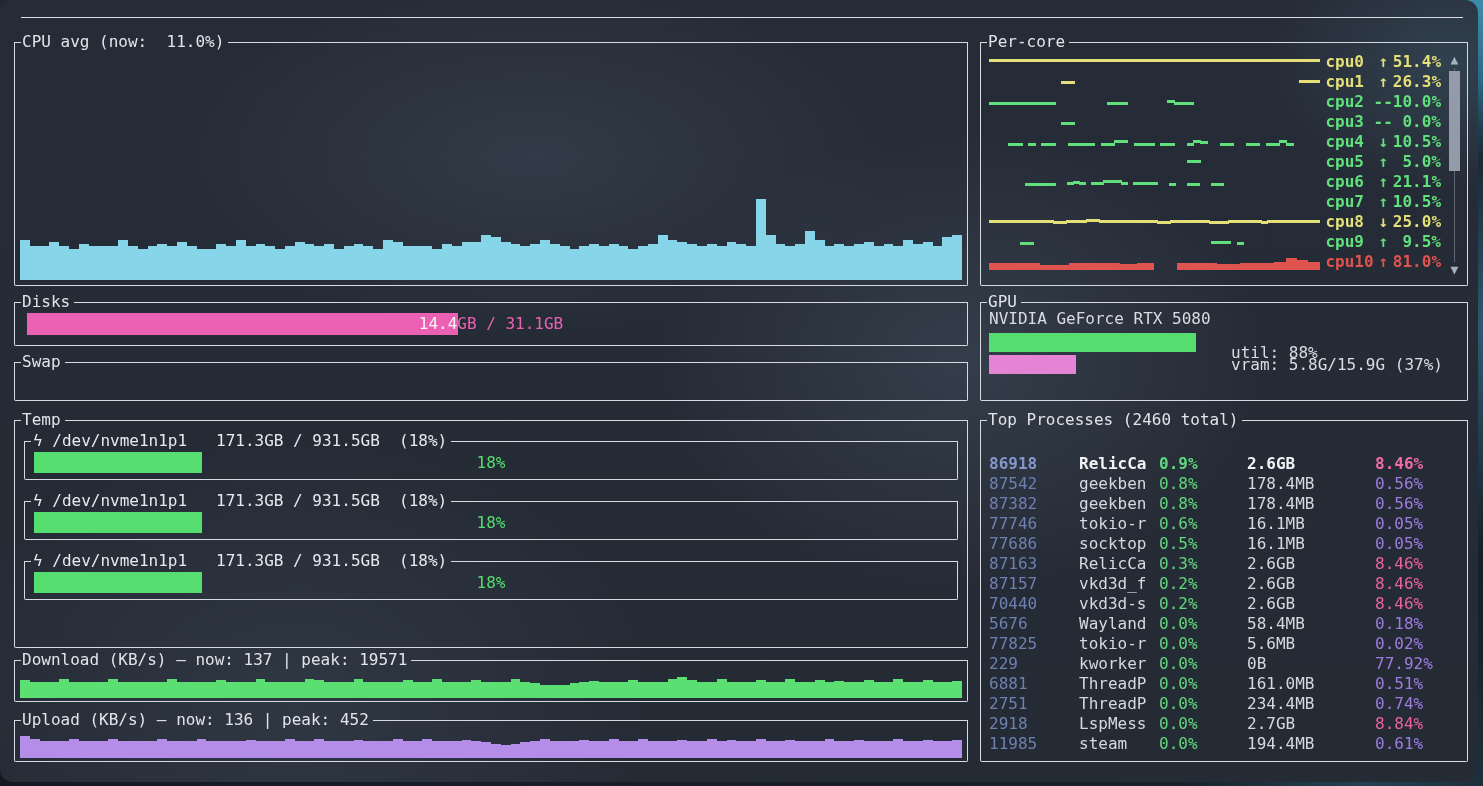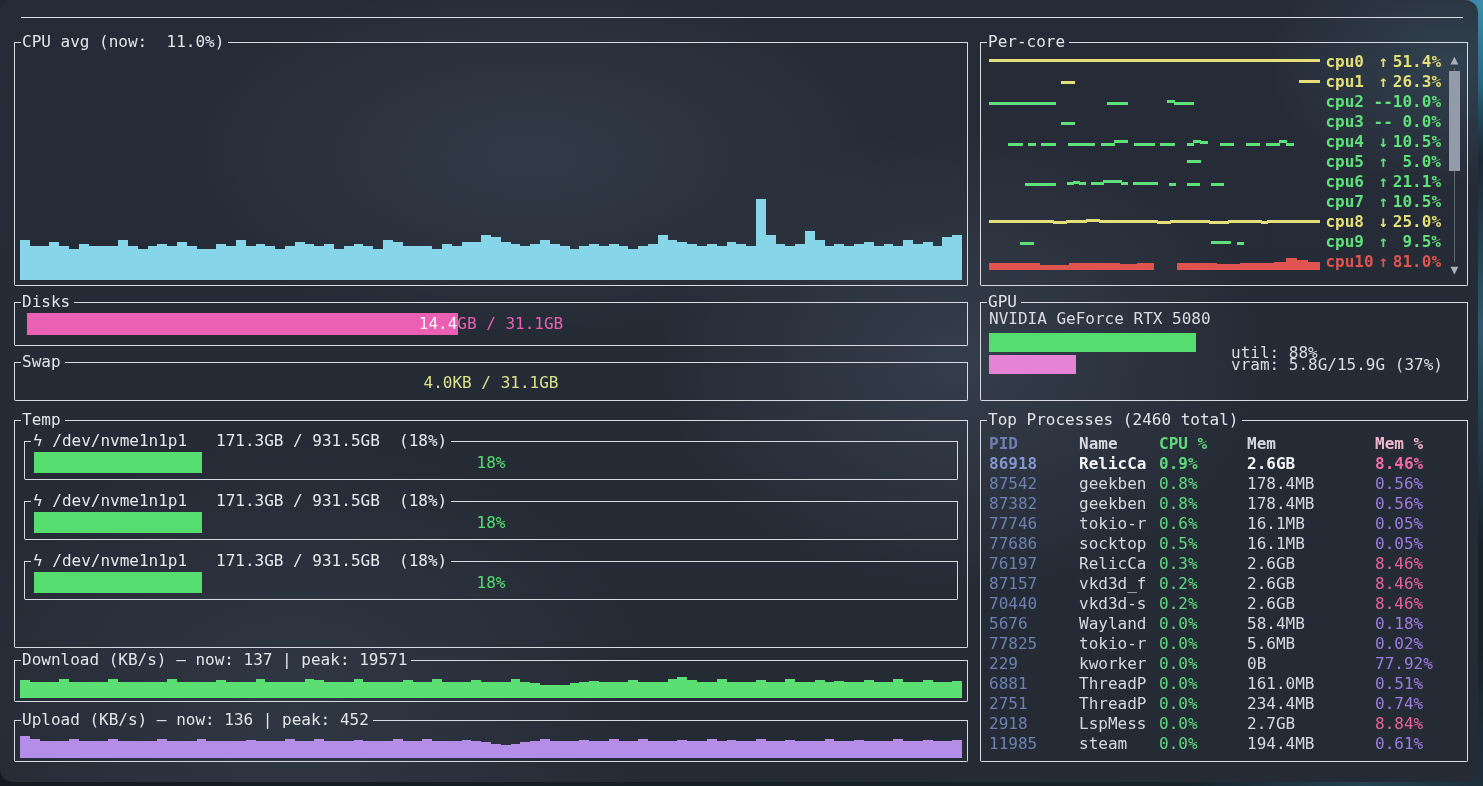--- a/index.html
+++ b/index.html
@@ -1526,24 +1526,20 @@
     </div>
   </div>
 
   <div class="panel" style="top:354px;left:14px;width:954px;height:47px">
     <div class="pframe"></div>
     <div class="ptop">
         <span class="segl"></span>
         <span class="ptitle">Swap</span>
         <span class="segr"></span>
       </div>
-    <div class="gauge" style="position:absolute;left:13px;right:13px;top:18px;height:21px;line-height:21px">
-      <div class="gfill" style="background: rgb(218, 226, 138); width: 0%;"></div>
-      <div class="glabel" style="color:#dae28a">4.0KB / 31.1GB</div>
-    </div>
   </div>
 
   <div class="panel" style="top:412px;left:14px;width:954px;height:236px">
     <div class="pframe"></div>
     <div class="ptop">
         <span class="segl"></span>
         <span class="ptitle">Temp</span>
         <span class="segr"></span>
       </div>
     <div id="disklist" style="position:absolute;inset:0">
@@ -2204,34 +2200,27 @@
     </div>
   </div>
 
   <div class="panel" style="top:412px;left:980px;width:488px;height:350px">
     <div class="pframe"></div>
     <div class="ptop">
         <span class="segl"></span>
         <span class="ptitle">Top Processes (2460 total)</span>
         <span class="segr"></span>
       </div>
-    <div class="prow hdr" style="position:absolute;left:1px;right:1px;top:22px">
-      <span class="c-pid">PID</span>
-      <span class="c-name">Name</span>
-      <span class="c-cpu">CPU %</span>
-      <span class="c-mem">Mem</span>
-      <span class="c-memp">Mem %</span>
-    </div>
     <div id="procrows" style="position:absolute;left:1px;right:1px;top:42px">
         <div class="prow bold"><span class="c-pid">86918</span><span class="c-name">RelicCa</span><span class="c-cpu">0.9%</span><span class="c-mem">2.6GB</span><span class="c-memp hot">8.46%</span></div>
         <div class="prow"><span class="c-pid">87542</span><span class="c-name">geekben</span><span class="c-cpu">0.8%</span><span class="c-mem">178.4MB</span><span class="c-memp">0.56%</span></div>
         <div class="prow"><span class="c-pid">87382</span><span class="c-name">geekben</span><span class="c-cpu">0.8%</span><span class="c-mem">178.4MB</span><span class="c-memp">0.56%</span></div>
         <div class="prow"><span class="c-pid">77746</span><span class="c-name">tokio-r</span><span class="c-cpu">0.6%</span><span class="c-mem">16.1MB</span><span class="c-memp">0.05%</span></div>
         <div class="prow"><span class="c-pid">77686</span><span class="c-name">socktop</span><span class="c-cpu">0.5%</span><span class="c-mem">16.1MB</span><span class="c-memp">0.05%</span></div>
-        <div class="prow"><span class="c-pid">76197</span><span class="c-name">RelicCa</span><span class="c-cpu">0.3%</span><span class="c-mem">2.6GB</span><span class="c-memp hot">8.46%</span></div>
+        <div class="prow"><span class="c-pid">87163</span><span class="c-name">RelicCa</span><span class="c-cpu">0.3%</span><span class="c-mem">2.6GB</span><span class="c-memp hot">8.46%</span></div>
         <div class="prow"><span class="c-pid">87157</span><span class="c-name">vkd3d_f</span><span class="c-cpu">0.2%</span><span class="c-mem">2.6GB</span><span class="c-memp hot">8.46%</span></div>
         <div class="prow"><span class="c-pid">70440</span><span class="c-name">vkd3d-s</span><span class="c-cpu">0.2%</span><span class="c-mem">2.6GB</span><span class="c-memp hot">8.46%</span></div>
         <div class="prow"><span class="c-pid">5676</span><span class="c-name">Wayland</span><span class="c-cpu">0.0%</span><span class="c-mem">58.4MB</span><span class="c-memp">0.18%</span></div>
         <div class="prow"><span class="c-pid">77825</span><span class="c-name">tokio-r</span><span class="c-cpu">0.0%</span><span class="c-mem">5.6MB</span><span class="c-memp">0.02%</span></div>
         <div class="prow"><span class="c-pid">229</span><span class="c-name">kworker</span><span class="c-cpu">0.0%</span><span class="c-mem">0B</span><span class="c-memp">77.92%</span></div>
         <div class="prow"><span class="c-pid">6881</span><span class="c-name">ThreadP</span><span class="c-cpu">0.0%</span><span class="c-mem">161.0MB</span><span class="c-memp">0.51%</span></div>
         <div class="prow"><span class="c-pid">2751</span><span class="c-name">ThreadP</span><span class="c-cpu">0.0%</span><span class="c-mem">234.4MB</span><span class="c-memp">0.74%</span></div>
         <div class="prow"><span class="c-pid">2918</span><span class="c-name">LspMess</span><span class="c-cpu">0.0%</span><span class="c-mem">2.7GB</span><span class="c-memp hot">8.84%</span></div>
         <div class="prow"><span class="c-pid">11985</span><span class="c-name">steam</span><span class="c-cpu">0.0%</span><span class="c-mem">194.4MB</span><span class="c-memp">0.61%</span></div>
       </div>

